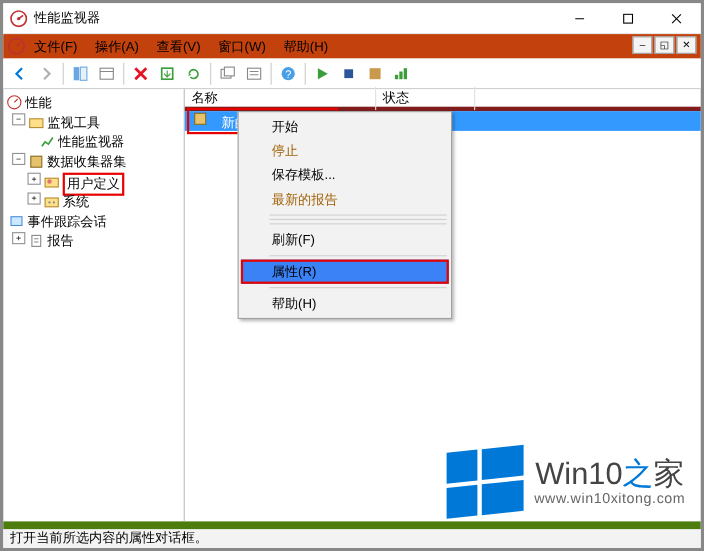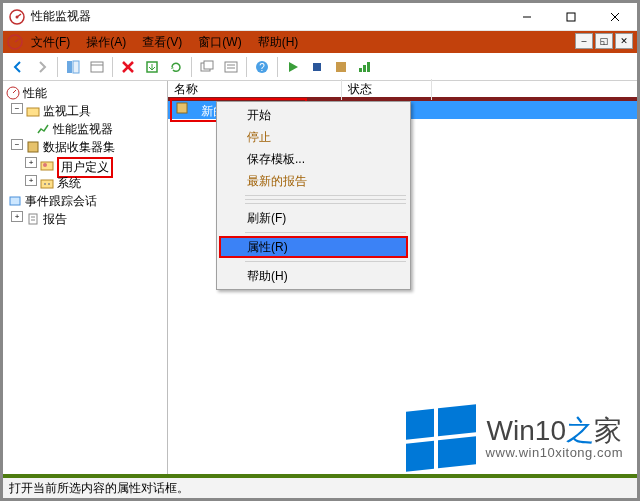--- a/index.html
+++ b/index.html
@@ -30,21 +30,21 @@
   .list-header .col { padding: 2px 6px; border-right: 1px solid #e0e0e0; }
   .list-row { height: 18px; display: flex; align-items: center; background: #3399ff; color: #fff; }
   .list-row .cell { padding: 0 6px; }
   .list-row .hl-red { border-color: #e60000; }
   .ctx-menu { position: absolute; top: 20px; left: 48px; width: 195px; background: #f2f2f2; border: 1px solid #a0a0a0; box-shadow: 2px 2px 3px rgba(0,0,0,.3); font-size: 12px; padding: 2px; z-index: 5; }
   .ctx-item { height: 22px; display: flex; align-items: center; padding: 0 24px 0 28px; position: relative; }
   .ctx-item.disabled { color: #a16207; }
   .ctx-item.sel { background: #3b82f6; border: 2px solid #e60000; padding: 0 22px 0 26px; }
   .ctx-item .arrow { position: absolute; right: 8px; font-size: 10px; }
   .ctx-sep { height: 1px; background: #d0d0d0; margin: 3px 2px 3px 26px; }
-  .statusbar { height: 24px; display: flex; align-items: center; padding: 0 6px; font-size: 12px; border-top: 4px solid #4d7c0f; background: #f3f3f3; }
+  .statusbar { height: 24px; display: flex; align-items: center; padding: 0 6px; font-size: 12px; border-top: 7px solid #4d7c0f; background: #f3f3f3; }
   .watermark { position: absolute; right: 14px; bottom: 30px; display: flex; align-items: center; gap: 10px; z-index: 3; text-align: center; }
   .win10-logo { display: grid; grid-template-columns: 28px 38px; grid-template-rows: 28px 28px; gap: 4px; transform: skewY(-6deg); }
   .win10-logo div { background: #0078d7; }
   .wm-text { display: flex; flex-direction: column; color: #444; }
   .wm-text .big { font-size: 28px; font-weight: 500; line-height: 1; }
   .wm-text .big .zhi { color: #0078d7; }
   .wm-text .url { font-size: 13px; color: #666; letter-spacing: .5px; }
   svg { display: block; }
 </style>
 </head>

